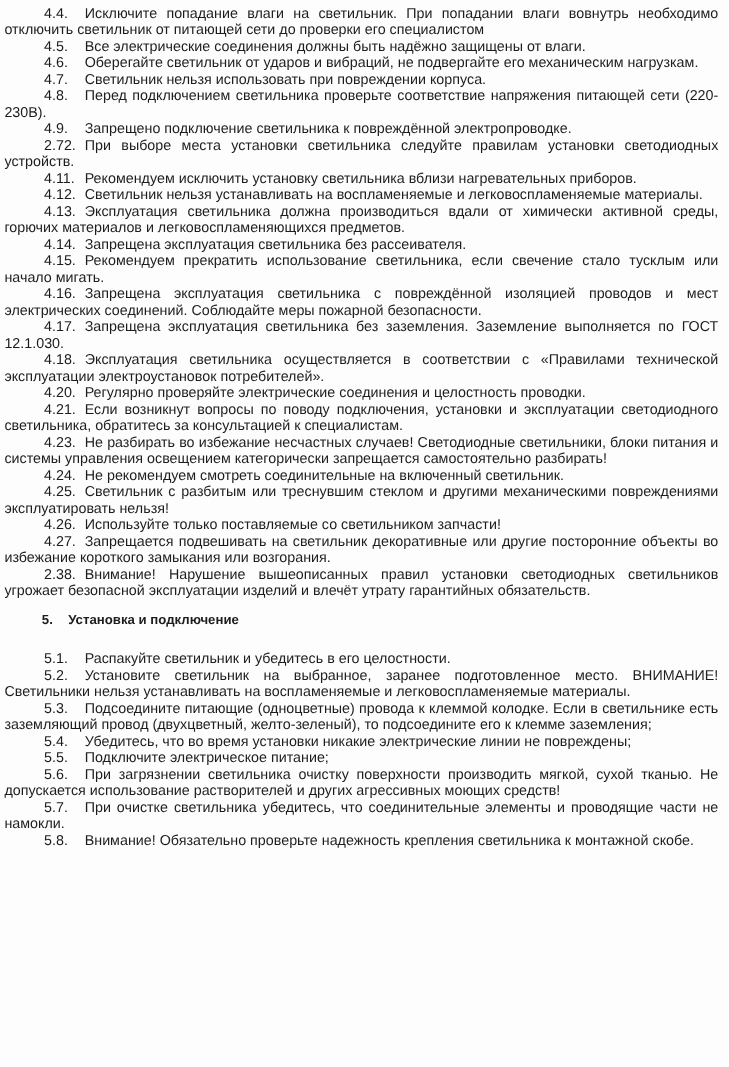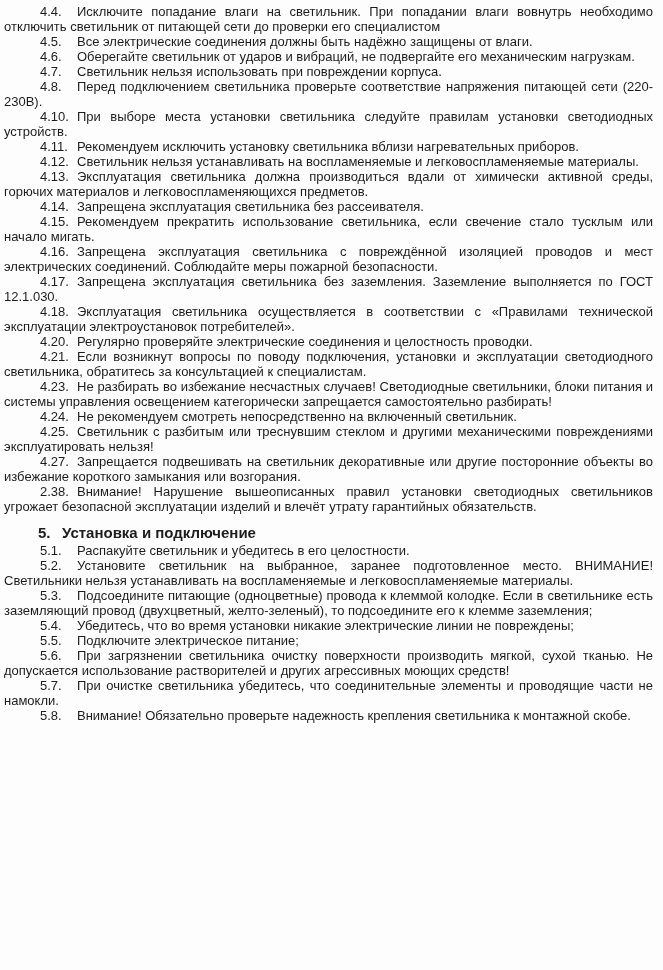--- a/index.html
+++ b/index.html
@@ -23,56 +23,58 @@
     text-align: justify;
     text-indent: 36px;
   }
   .item .num {
     display: inline-block;
     width: 37px;
     text-indent: 0;
   }
   .heading {
     margin-top: 10px;
-    margin-bottom: 1px;
-    font-size: 15px;
+    margin-bottom: 19px;
+    font-size: 12px;
     line-height: 18px;
     font-weight: bold;
     text-indent: 34px;
   }
   .heading .h-num {
     display: inline-block;
     width: 24px;
     text-indent: 0;
   }
 </style>
 </head>
 <body>
 
 <div class="page">
   <div id="sec4">
       <p class="item"><span class="num">4.4.</span><span>Исключите попадание влаги на светильник. При попадании влаги вовнутрь необходимо отключить светильник от питающей сети до проверки его специалистом</span></p>
       <p class="item"><span class="num">4.5.</span><span>Все электрические соединения должны быть надёжно защищены от влаги.</span></p>
       <p class="item"><span class="num">4.6.</span><span>Оберегайте светильник от ударов и вибраций, не подвергайте его механическим нагрузкам.</span></p>
       <p class="item"><span class="num">4.7.</span><span>Светильник нельзя использовать при повреждении корпуса.</span></p>
       <p class="item"><span class="num">4.8.</span><span>Перед подключением светильника проверьте соответствие напряжения питающей сети (220-230В).</span></p>
-      <p class="item"><span class="num">4.10.</span><span>При выборе места установки светильника следуйте правилам установки светодиодных устройств.</span></p>
+      <p class="item"><span class="num">4.9.</span><span>Запрещено подключение светильника к повреждённой электропроводке.</span></p>
+      <p class="item"><span class="num">2.72.</span><span>При выборе места установки светильника следуйте правилам установки светодиодных устройств.</span></p>
       <p class="item"><span class="num">4.11.</span><span>Рекомендуем исключить установку светильника вблизи нагревательных приборов.</span></p>
       <p class="item"><span class="num">4.12.</span><span>Светильник нельзя устанавливать на воспламеняемые и легковоспламеняемые материалы.</span></p>
       <p class="item"><span class="num">4.13.</span><span>Эксплуатация светильника должна производиться вдали от химически активной среды, горючих материалов и легковоспламеняющихся предметов.</span></p>
       <p class="item"><span class="num">4.14.</span><span>Запрещена эксплуатация светильника без рассеивателя.</span></p>
       <p class="item"><span class="num">4.15.</span><span>Рекомендуем прекратить использование светильника, если свечение стало тусклым или начало мигать.</span></p>
       <p class="item"><span class="num">4.16.</span><span>Запрещена эксплуатация светильника с повреждённой изоляцией проводов и мест электрических соединений. Соблюдайте меры пожарной безопасности.</span></p>
       <p class="item"><span class="num">4.17.</span><span>Запрещена эксплуатация светильника без заземления. Заземление выполняется по ГОСТ 12.1.030.</span></p>
       <p class="item"><span class="num">4.18.</span><span>Эксплуатация светильника осуществляется в соответствии с «Правилами технической эксплуатации электроустановок потребителей».</span></p>
       <p class="item"><span class="num">4.20.</span><span>Регулярно проверяйте электрические соединения и целостность проводки.</span></p>
       <p class="item"><span class="num">4.21.</span><span>Если возникнут вопросы по поводу подключения, установки и эксплуатации светодиодного светильника, обратитесь за консультацией к специалистам.</span></p>
       <p class="item"><span class="num">4.23.</span><span>Не разбирать во избежание несчастных случаев! Светодиодные светильники, блоки питания и системы управления освещением категорически запрещается самостоятельно разбирать!</span></p>
-      <p class="item"><span class="num">4.24.</span><span>Не рекомендуем смотреть непосредственно на включенный светильник.</span></p>
+      <p class="item"><span class="num">4.24.</span><span>Не рекомендуем смотреть соединительные на включенный светильник.</span></p>
       <p class="item"><span class="num">4.25.</span><span>Светильник с разбитым или треснувшим стеклом и другими механическими повреждениями эксплуатировать нельзя!</span></p>
+      <p class="item"><span class="num">4.26.</span><span>Используйте только поставляемые со светильником запчасти!</span></p>
       <p class="item"><span class="num">4.27.</span><span>Запрещается подвешивать на светильник декоративные или другие посторонние объекты во избежание короткого замыкания или возгорания.</span></p>
       <p class="item"><span class="num">2.38.</span><span>Внимание! Нарушение вышеописанных правил установки светодиодных светильников угрожает безопасной эксплуатации изделий и влечёт утрату гарантийных обязательств.</span></p>
     </div>
 
   <h2 class="heading"><span class="h-num">5.</span><span>Установка и подключение</span></h2>
 
   <div id="sec5">
       <p class="item"><span class="num">5.1.</span><span>Распакуйте светильник и убедитесь в его целостности.</span></p>
       <p class="item"><span class="num">5.2.</span><span>Установите светильник на выбранное, заранее подготовленное место. ВНИМАНИЕ! Светильники нельзя устанавливать на воспламеняемые и легковоспламеняемые материалы.</span></p>
       <p class="item"><span class="num">5.3.</span><span>Подсоедините питающие (одноцветные) провода к клеммой колодке. Если в светильнике есть заземляющий провод (двухцветный, желто-зеленый), то подсоедините его к клемме заземления;</span></p>

